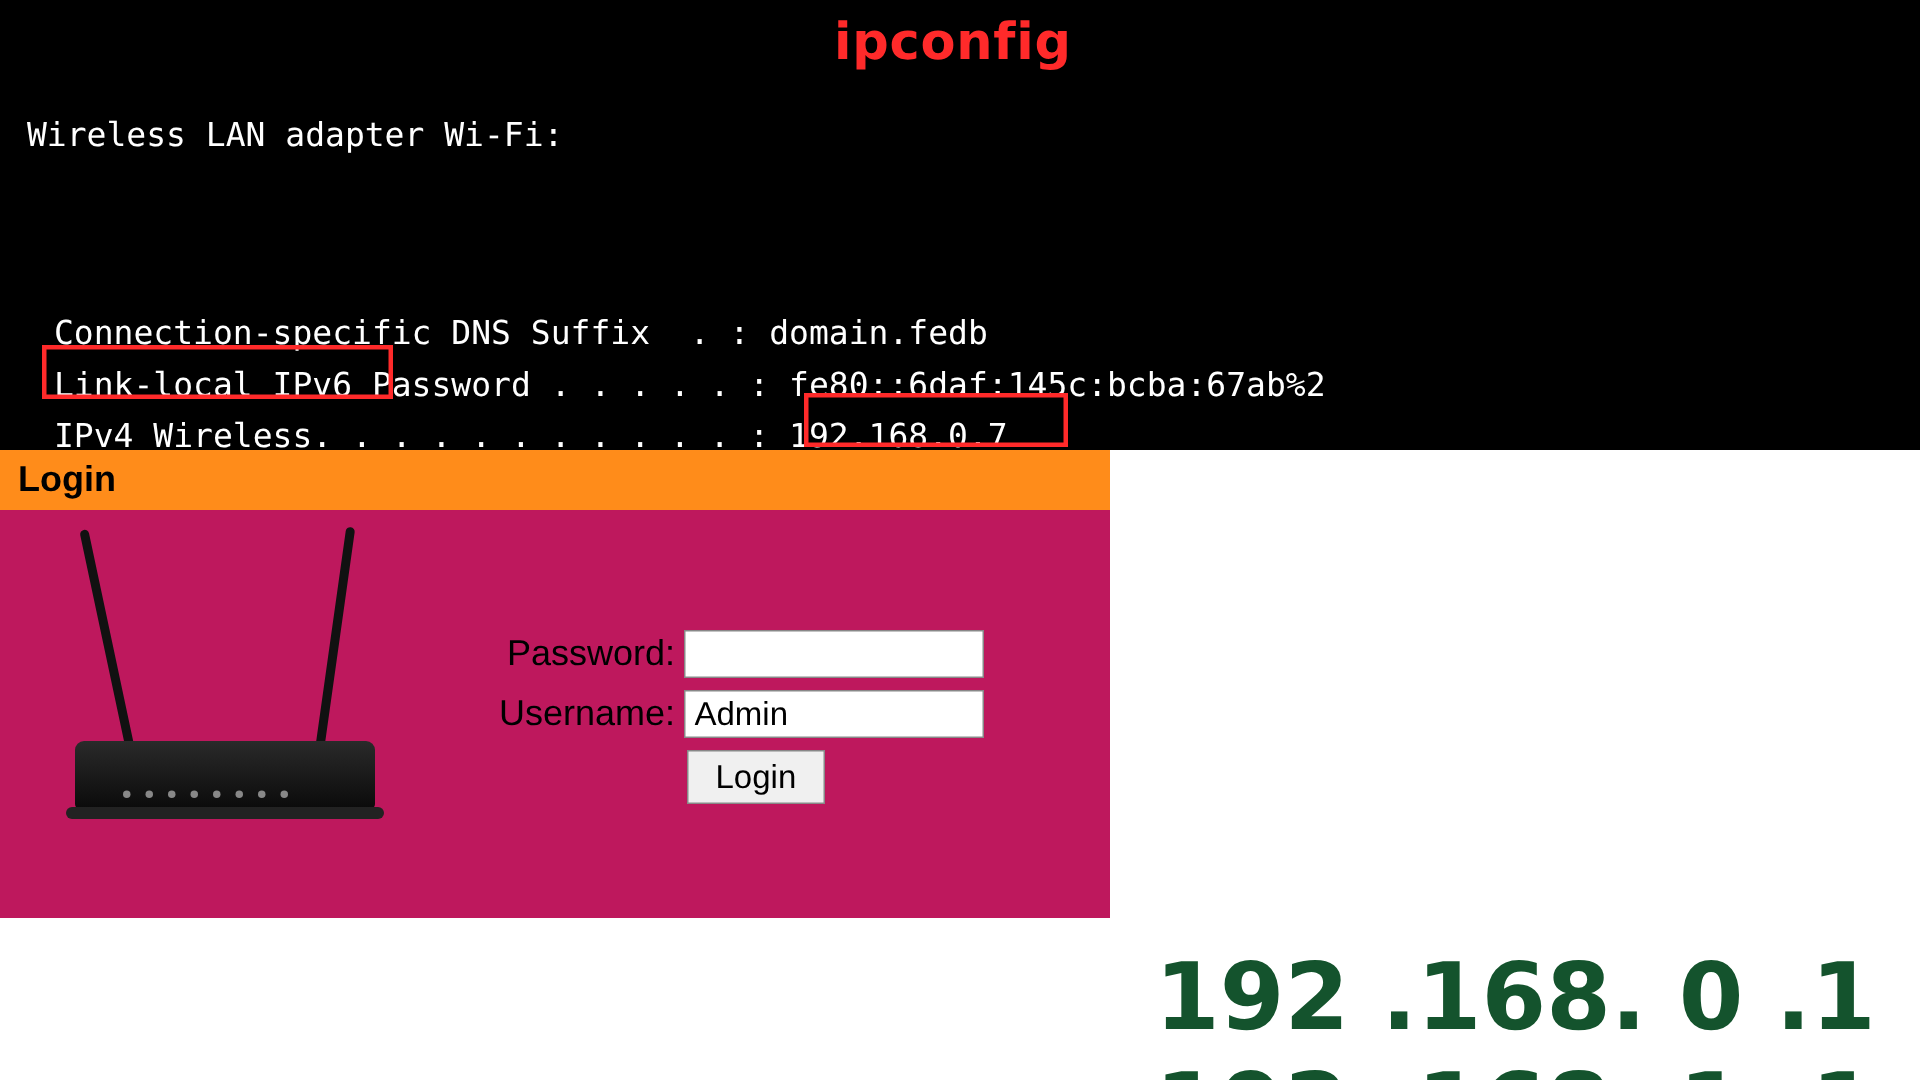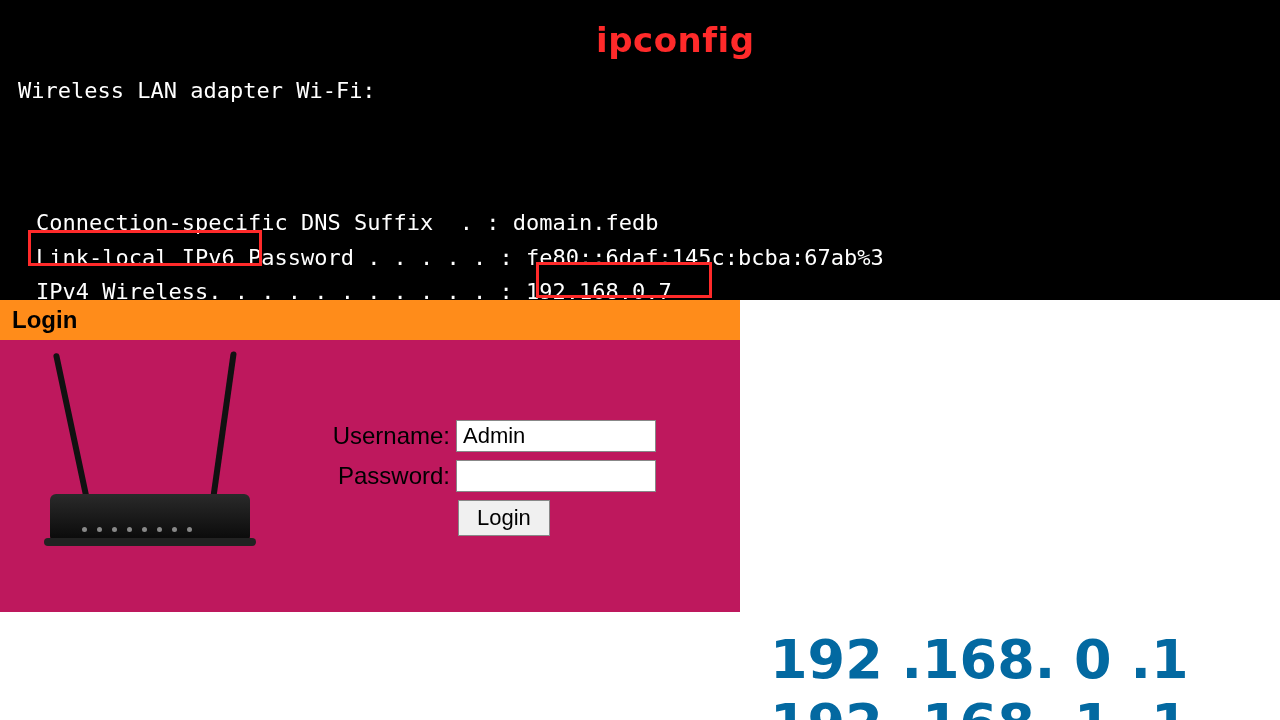--- a/index.html
+++ b/index.html
@@ -15,28 +15,27 @@
     padding: 6px 0 18px 0;
     width: 1280px;
     height: 300px;
     position: relative;
     white-space: pre;
   }
   .terminal .adapter-title { padding-left: 18px; }
   .terminal .adapter-body { padding-left: 36px; margin-top: 30px; }
   .ipconfig-label {
     position: absolute;
-    top: 14px;
+    top: 2px;
     left: 556px;
     color: #ff2a2a;
     font-family: 'DejaVu Sans', Arial, sans-serif;
     font-weight: 700;
     font-size: 34px;
     letter-spacing: 0.5px;
-    margin-left: 40px;
   }
   .red-box-gateway {
     position: absolute;
     border: 3px solid #ff2a2a;
     left: 28px;
     top: 230px;
     width: 234px;
     height: 36px;
     pointer-events: none;
   }
@@ -159,34 +158,34 @@
 
   
   .side-text {
     position: absolute;
     left: 770px;
     top: 328px;
     font-family: 'DejaVu Sans', Arial, sans-serif;
     font-weight: 700;
   }
   .side-text .ip-line {
-    color: #0369a1;
-    font-size: 54px;
+    color: #14532d;
+    font-size: 62px;
     line-height: 1.18;
   }
 
   .lower { position: relative; width: 1280px; height: 420px; }
 </style>
 </head>
 <body>
 
 <div class="terminal">
   <div class="adapter-title">Wireless LAN adapter Wi-Fi:</div>
   <div class="adapter-body"><span>Connection-specific DNS Suffix  . : </span><span>domain.fedb</span>
-<span>Link-local IPv6 Password . . . . . : </span><span>fe80::6daf:145c:bcba:67ab%3</span>
+<span>Link-local IPv6 Password . . . . . : </span><span>fe80::6daf:145c:bcba:67ab%2</span>
 <span>IPv4 Wireless. . . . . . . . . . . : </span><span>192.168.0.7</span>
 <span>Subnet Mask . . . . . . . . . . . : </span><span>255.255.255.0</span>
 <span>Default Gateway . . . . . . . . . : </span><span>fe80::1e5f:2bff:fedb:1d10%2</span>
 <span>                                    </span><span>192.168.0.1</span></div>
   <div class="ipconfig-label">ipconfig</div>
   <div class="red-box-gateway"></div>
   <div class="red-box-ip"></div>
 </div>
 
 <div class="lower">
@@ -204,26 +203,26 @@
             <span></span>
             <span></span>
             <span></span>
             <span></span>
             <span></span>
             <span></span>
         </div>
       </div>
       <div class="login-form">
         <div class="form-row">
+          <label>Password:</label>
+          <input type="password" value="" style="">
+        </div>
+        <div class="form-row">
           <label>Username:</label>
           <input type="text" value="Admin" style="">
-        </div>
-        <div class="form-row">
-          <label>Password:</label>
-          <input type="password" value="" style="">
         </div>
         <div class="form-button-row">
           <button class="login-button">Login</button>
         </div>
       </div>
     </div>
   </div>
 
   <div class="side-text">
     <div class="ip-line">192 .168. 0 .1</div>

